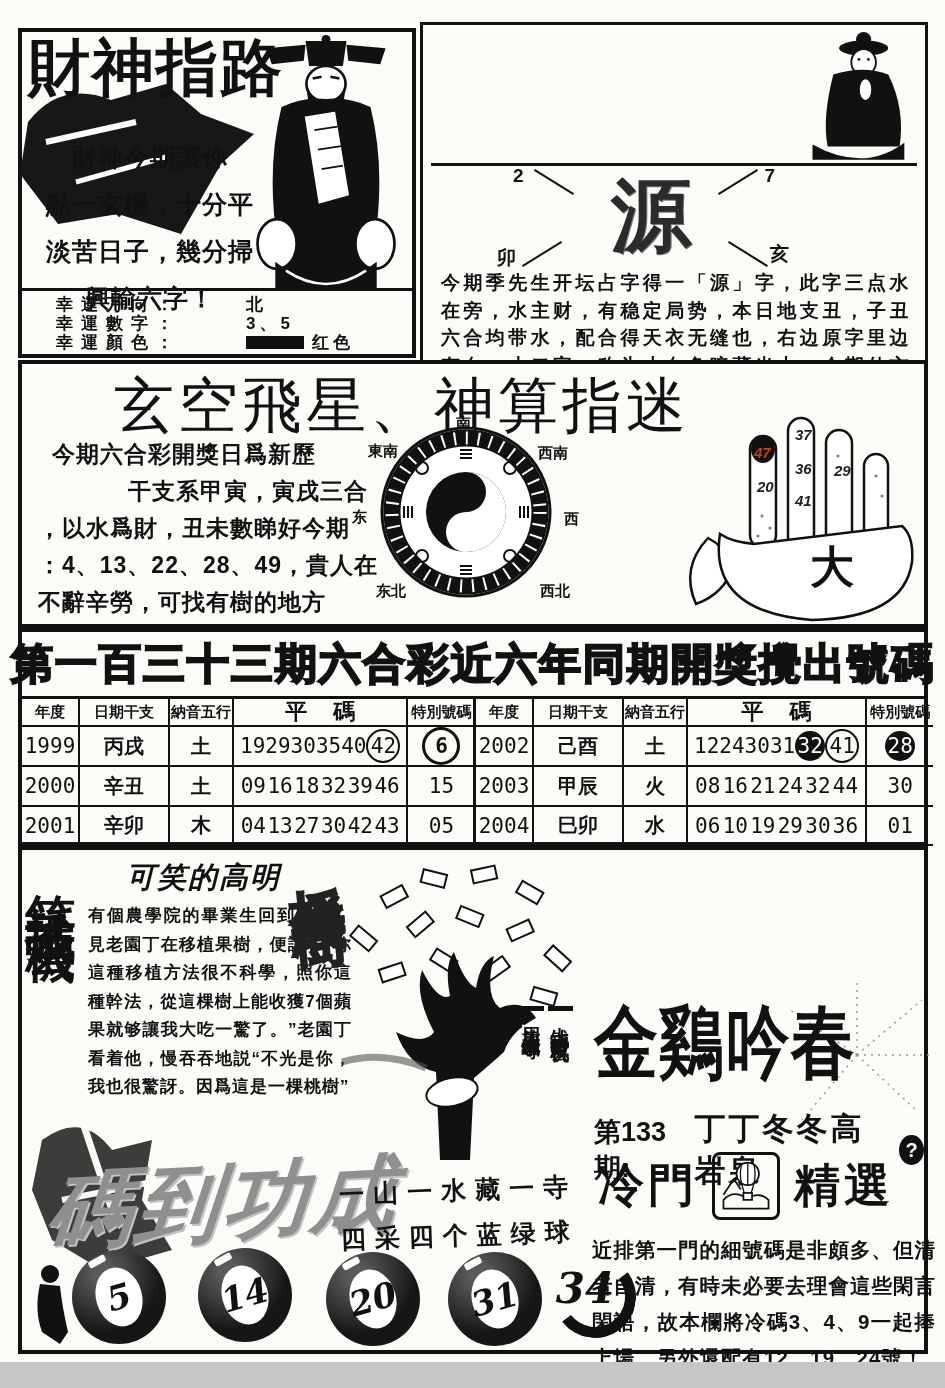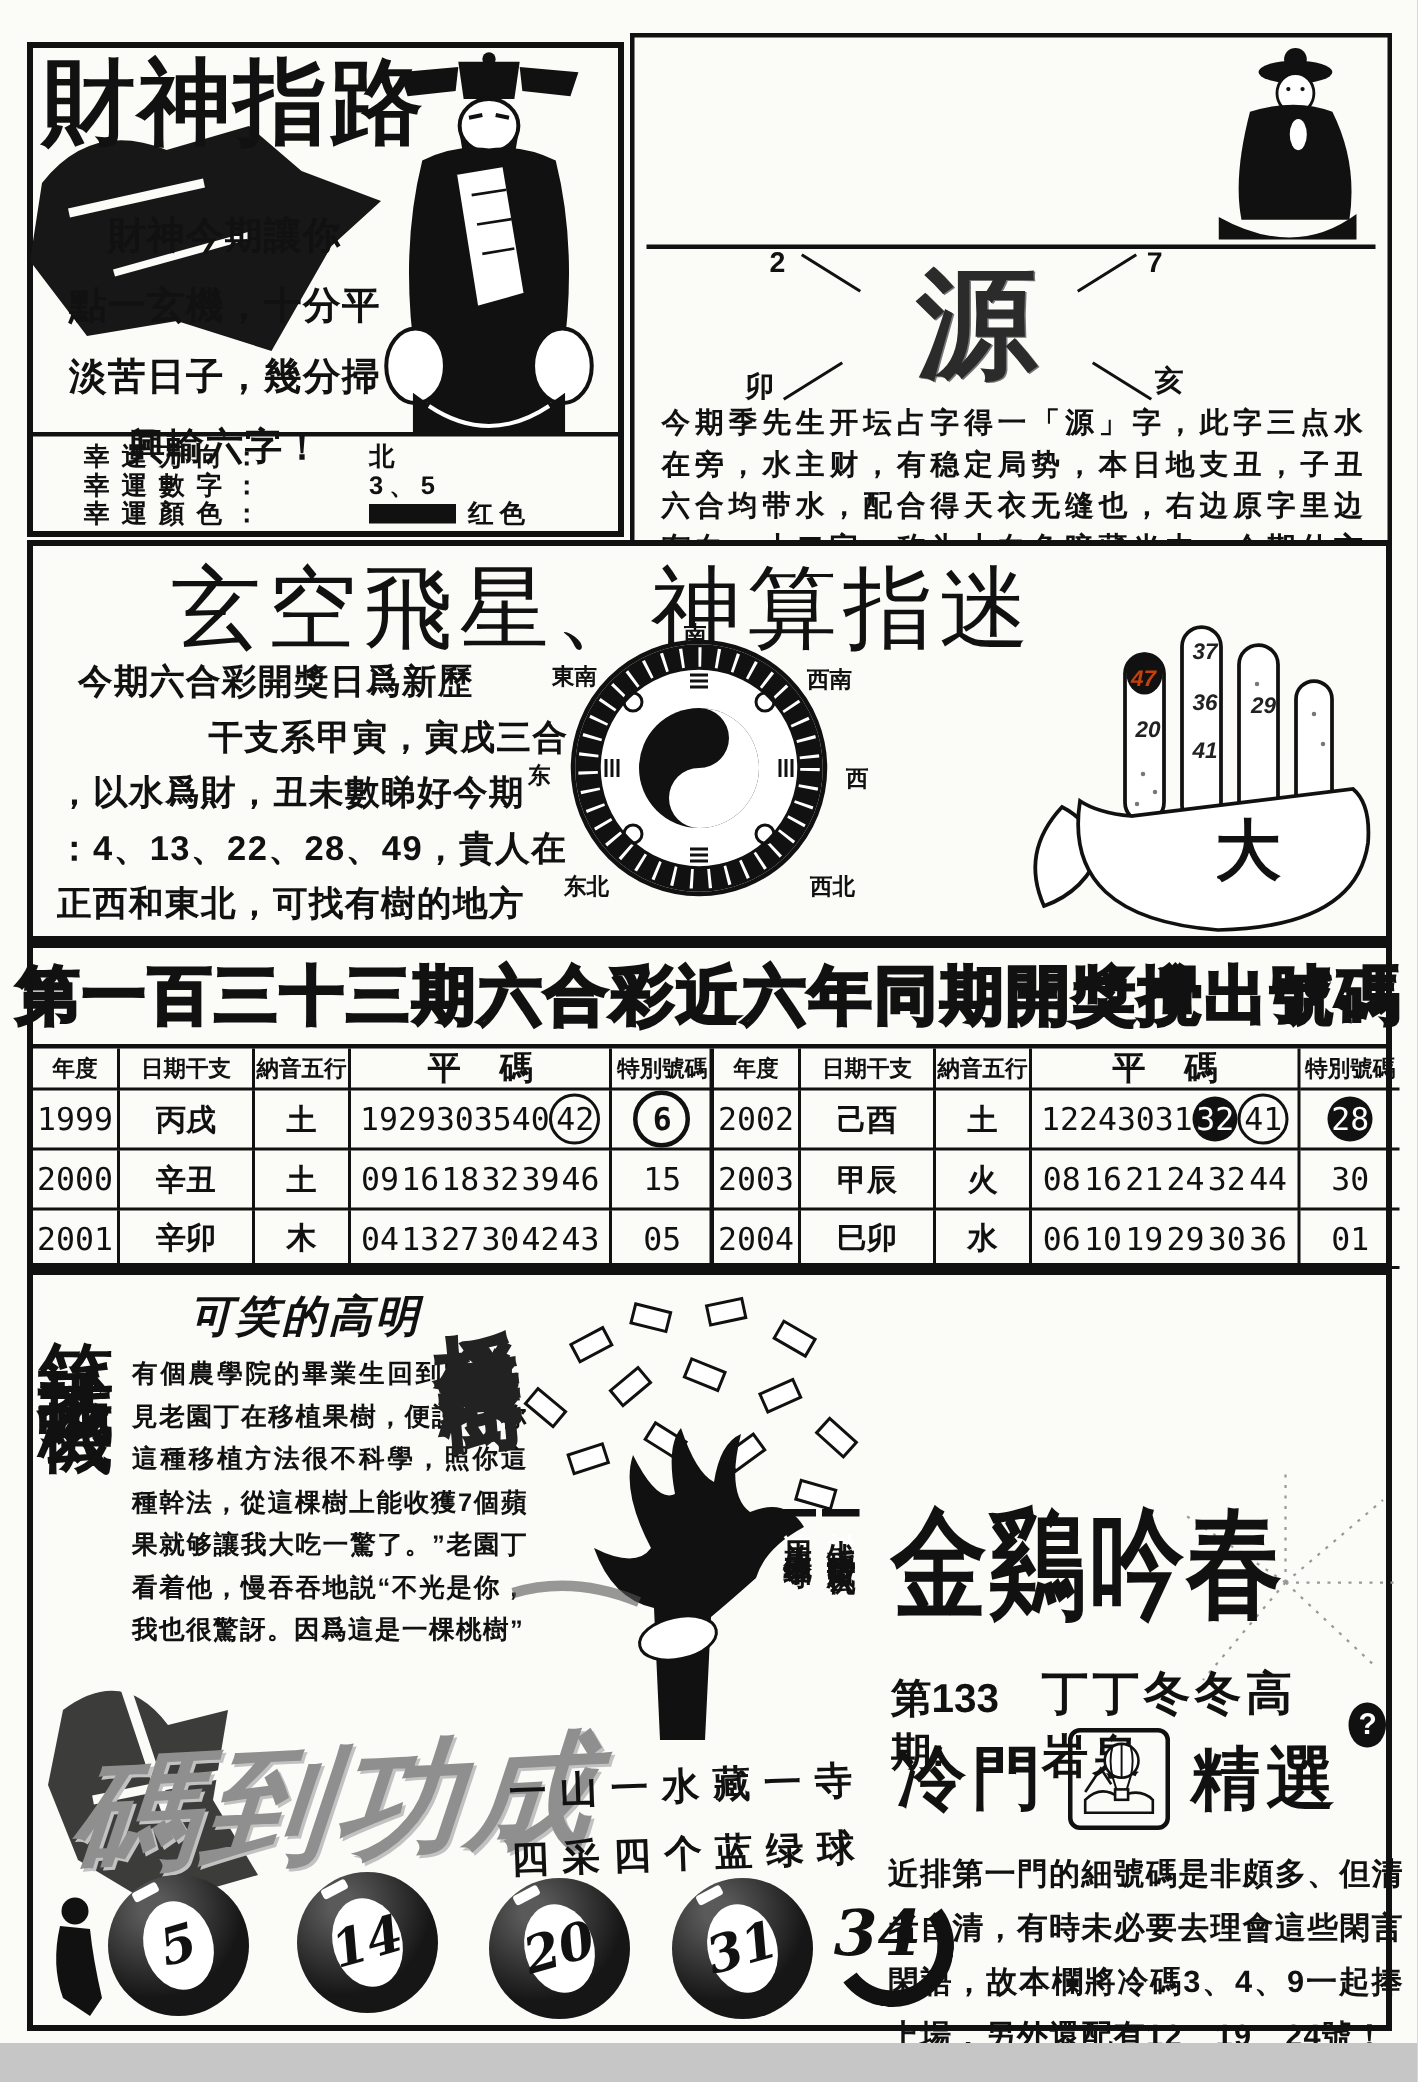--- a/index.html
+++ b/index.html
@@ -157,24 +157,24 @@
       <div class="diag" style="right:52px;bottom:8px;transform:rotate(32deg);"></div>
       <div class="p cz-glyph" style="left:128px;top:-8px;">源</div>
     </div>
     <div class="p cz-par jtext" style="left:18px;top:244px;width:470px;">今期季先生开坛占字得一「源」字，此字三点水在旁，水主财，有稳定局势，本日地支丑，子丑六合均带水，配合得天衣无缝也，右边原字里边有白，小二字，称为小白兔暗藏当中，今期估玄机睇玄面，不用胡思乱想！！！</div>
   </div>
 
   <div class="panel" style="left:18px;top:360px;width:910px;height:268px;">
     <div class="p xk-title" style="left:92px;top:2px;">玄空飛星、神算指迷</div>
     <div class="p xk-lines" style="left:16px;top:72px;width:352px;">
       <div style="text-align:left;padding-left:14px;">今期六合彩開獎日爲新歷</div>
-      <div style="text-align:center;padding-left:90px;">干支系甲寅，寅戌三合</div>
+      <div style="text-align:left;padding-left:90px;">干支系甲寅，寅戌三合</div>
       <div>，以水爲財，丑未數睇好今期</div>
       <div>：4、13、22、28、49，貴人在</div>
-      <div>正西和東北，可找有樹的地方</div>
+      <div>不辭辛勞，可找有樹的地方</div>
       <div>投注！</div>
     </div>
 
     <div class="p" style="left:330px;top:52px;width:230px;height:190px;">
       <span class="cmp-label" style="left:104px;top:-2px;">南</span>
       <span class="cmp-label" style="left:16px;top:26px;">東南</span>
       <span class="cmp-label" style="left:186px;top:28px;">西南</span>
       <span class="cmp-label" style="left:0px;top:92px;">东</span>
       <span class="cmp-label" style="left:212px;top:94px;">西</span>
       <span class="cmp-label" style="left:24px;top:166px;">东北</span>

